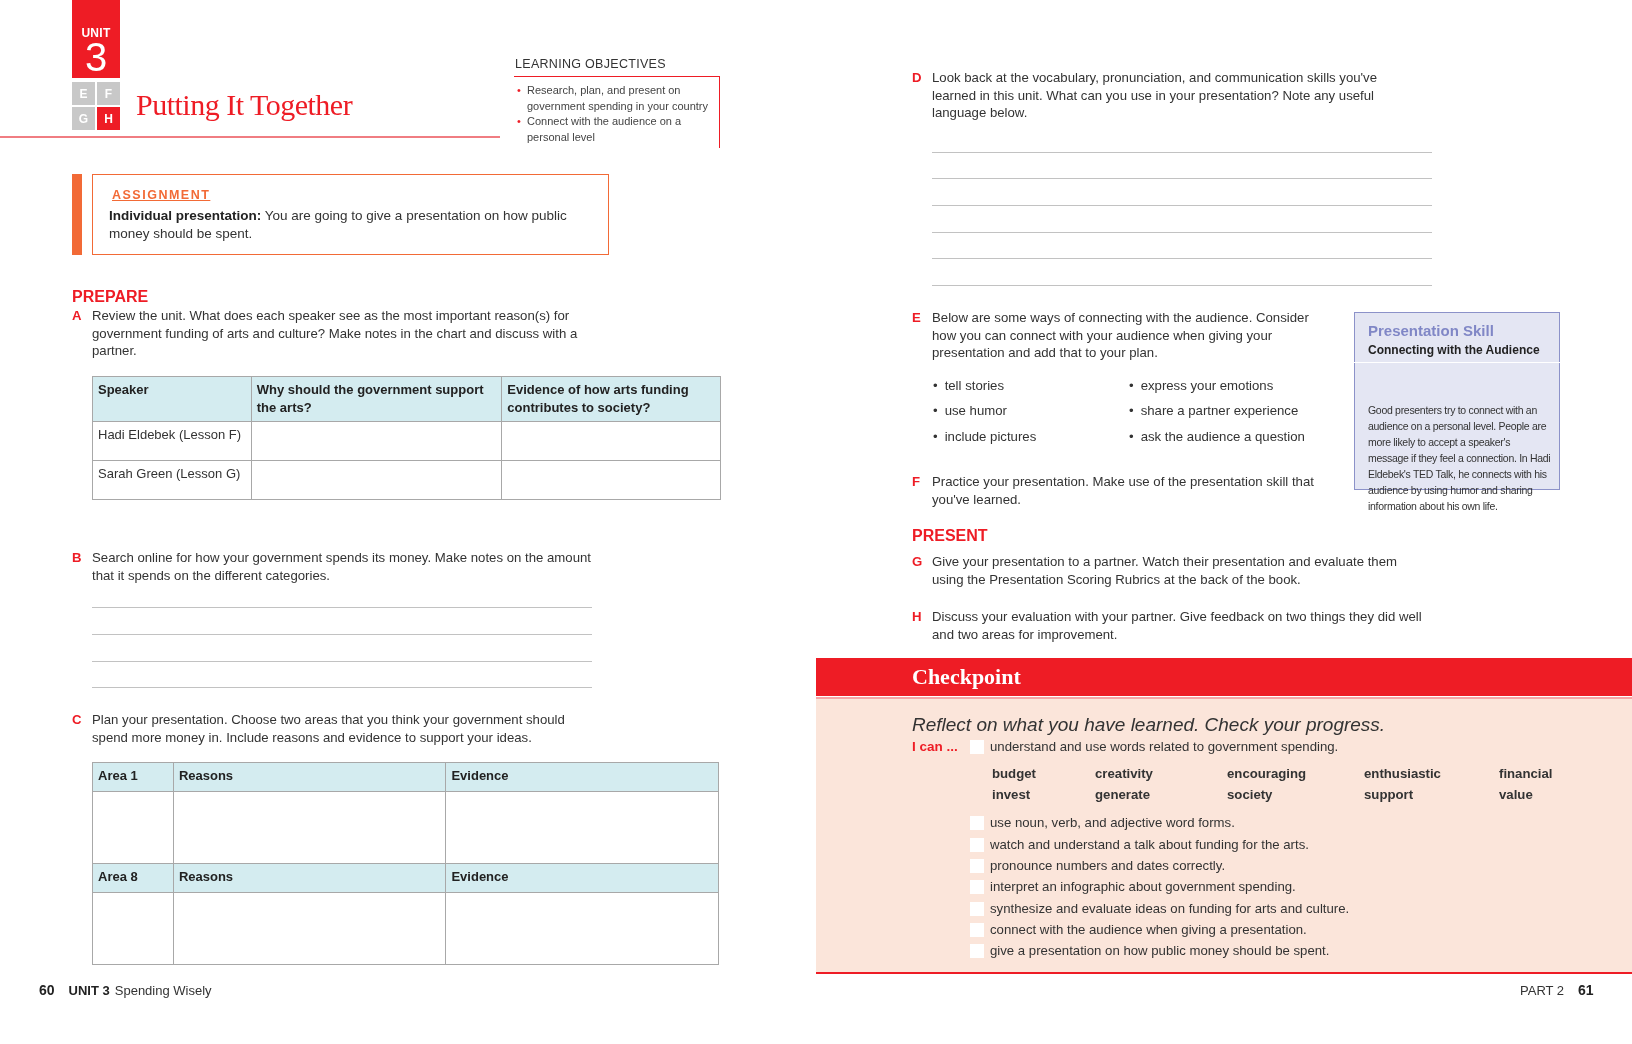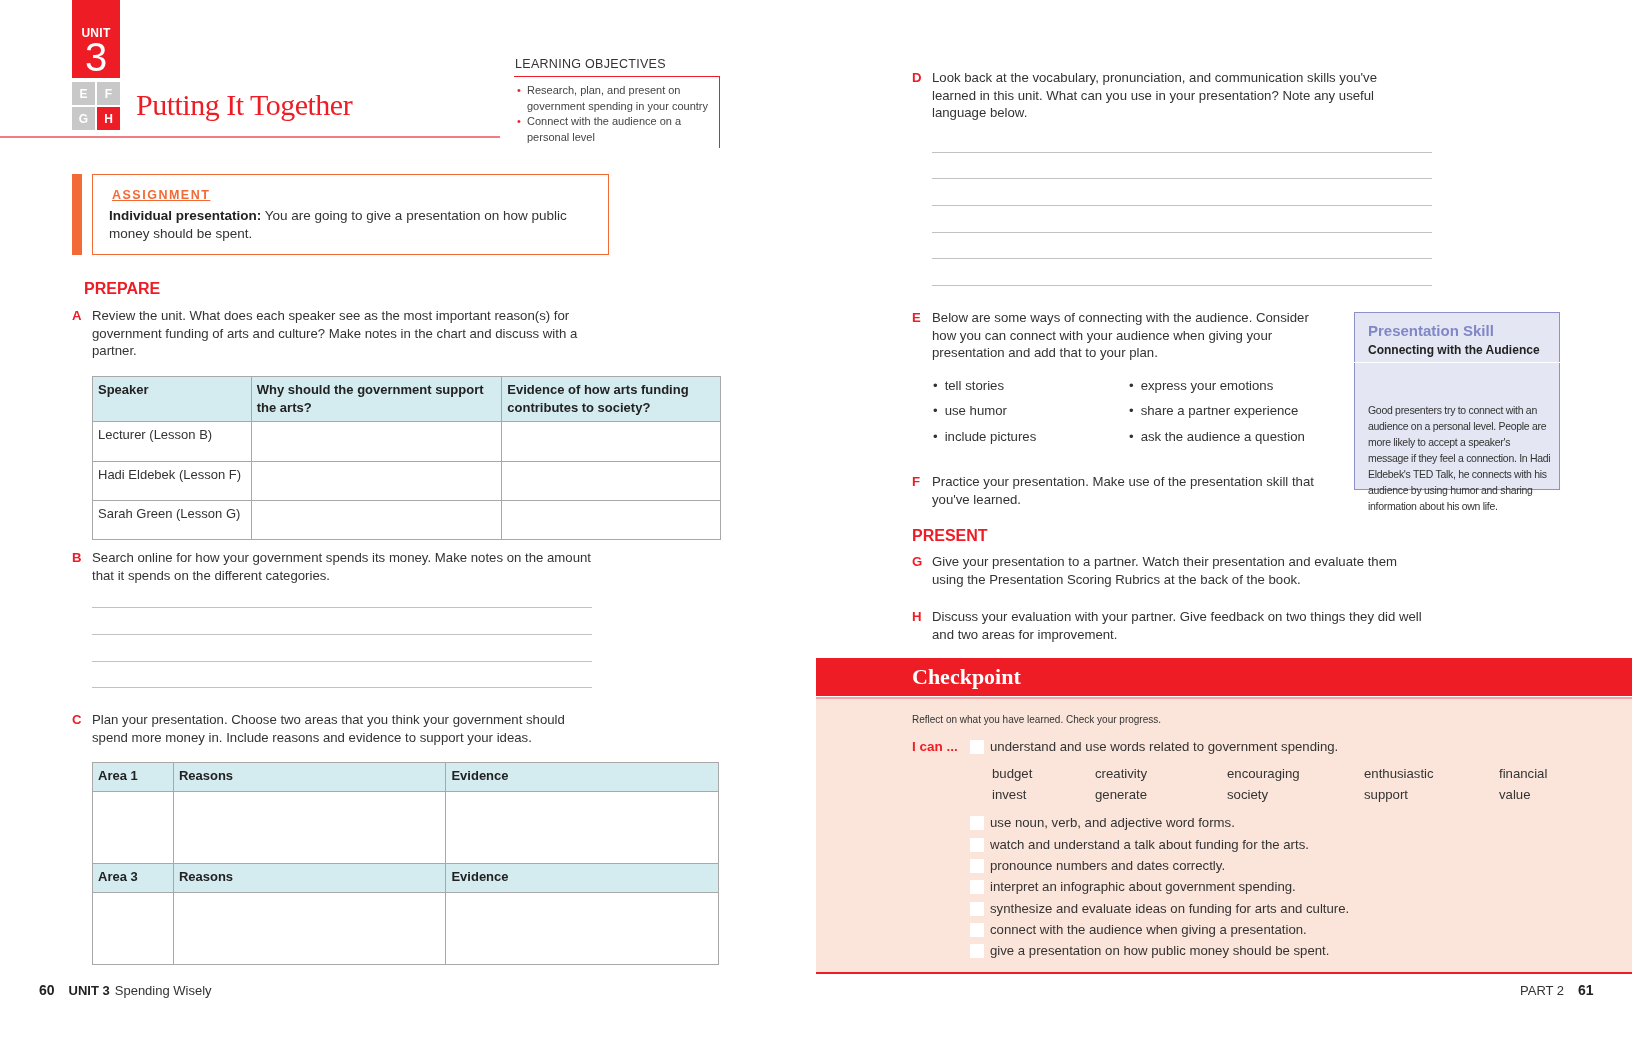--- a/index.html
+++ b/index.html
@@ -53,25 +53,25 @@
   .skill-sub { left: 1368px; top: 343px; font-size: 12px; font-weight: bold; color: #222; }
   .skill-rule { left: 1354px; top: 362px; width: 206px; height: 1px; background: #ffffff; }
   .skill-text { left: 1368px; top: 370px; width: 184px; font-size: 10.5px; line-height: 16px; color: #333; font-family: "Liberation Sans", sans-serif; letter-spacing: -0.3px; margin-top: 32px; }
 
   
   .cp-bar { left: 816px; top: 658px; width: 816px; height: 38px; background: #ee1c25; }
   .cp-title { left: 912px; top: 664px; font-family: "Liberation Serif", serif; font-weight: bold; font-size: 22px; color: #fff; }
   .cp-rule { left: 816px; top: 697px; width: 816px; height: 2px; background: #f7a3a6; }
   .cp-body { left: 816px; top: 699px; width: 816px; height: 274px; background: #fbe5da; }
   .cp-bottom { left: 816px; top: 972px; width: 816px; height: 1.5px; background: #ee1c25; }
-  .cp-intro { left: 912px; top: 714px; font-size: 10px; color: #333; }
+  .cp-intro { left: 912px; top: 714px; font-size: 19px; color: #333; font-style: italic; }
   .ican { left: 912px; top: 739px; font-size: 13.5px; font-weight: bold; color: #ee1c25; }
   .cbox { position: absolute; width: 14px; height: 14px; background: #ffffff; }
   .cp-item { position: absolute; font-size: 13.2px; color: #333; white-space: nowrap; }
-  .vocab { position: absolute; font-size: 13.2px; font-weight: normal; color: #333; }
+  .vocab { position: absolute; font-size: 13.2px; font-weight: bold; color: #333; }
 
   .footer-left { left: 39px; top: 982px; font-size: 13px; color: #333; white-space: nowrap; }
   .footer-left .pnum { font-weight: bold; font-size: 14px; margin-right: 14px; color: #222; }
   .footer-left .unit { font-weight: bold; margin-right: 5px; color: #222; }
   .footer-right { left: 1520px; top: 982px; font-size: 13px; color: #333; white-space: nowrap; }
   .footer-right .pnum { font-weight: bold; font-size: 14px; margin-left: 14px; color: #222; }
 </style>
 </head>
 <body>
 
@@ -93,44 +93,39 @@
 <ul class="abs lo-list">
   <li>Research, plan, and present on government spending in your country</li>
   <li>Connect with the audience on a personal level</li>
 </ul>
 
 <div class="abs assign-bar"></div>
 <div class="abs assign-box"></div>
 <div class="abs assign-label">ASSIGNMENT</div>
 <div class="abs assign-text"><b>Individual presentation:</b><span> You are going to give a presentation on how public money should be spent.</span></div>
 
-<div class="abs section-head" style="left:72px; top:280px;margin-left:12px;">PREPARE</div>
+<div class="abs section-head" style="left:72px; top:288px;">PREPARE</div>
 
 <div class="abs activity" style="left:92px; top:307px; width:500px;">
   <span class="letter">A</span>
   <span>Review the unit. What does each speaker see as the most important reason(s) for government funding of arts and culture? Make notes in the chart and discuss with a partner.</span>
 </div>
 
 <table class="grid" style="left:92px; top:376px; width:629px;">
   <colgroup>
       <col style="width:159px">
       <col style="width:251px">
       <col style="width:219px">
     </colgroup>
   <tbody>
       <tr style="height:38px;">
     <th>Speaker</th>
     <th>Why should the government support the arts?</th>
     <th>Evidence of how arts funding contributes to society?</th>
   </tr>
-  <tr style="height:40px;">
-    <td>Lecturer (Lesson B)</td>
-    <td></td>
-    <td></td>
-  </tr>
   <tr style="height:39px;">
     <td>Hadi Eldebek (Lesson F)</td>
     <td></td>
     <td></td>
   </tr>
   <tr style="height:39px;">
     <td>Sarah Green (Lesson G)</td>
     <td></td>
     <td></td>
   </tr>
@@ -162,21 +157,21 @@
     <th>Area 1</th>
     <th>Reasons</th>
     <th>Evidence</th>
   </tr>
   <tr style="height:72px;">
     <td></td>
     <td></td>
     <td></td>
   </tr>
   <tr style="height:29px;">
-    <th>Area 3</th>
+    <th>Area 8</th>
     <th>Reasons</th>
     <th>Evidence</th>
   </tr>
   <tr style="height:72px;">
     <td></td>
     <td></td>
     <td></td>
   </tr>
 </tbody>
   </table>

